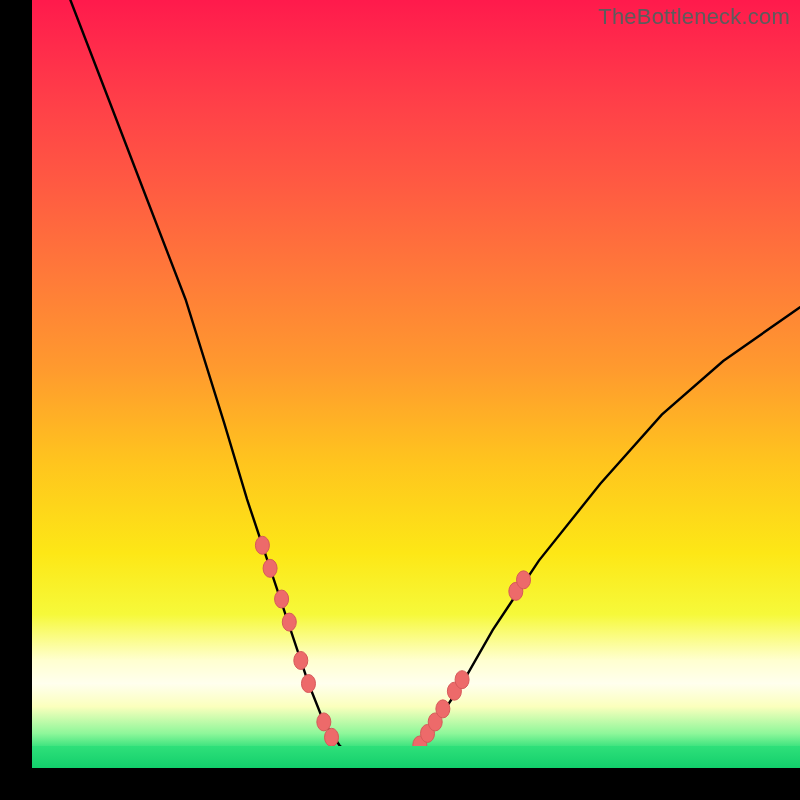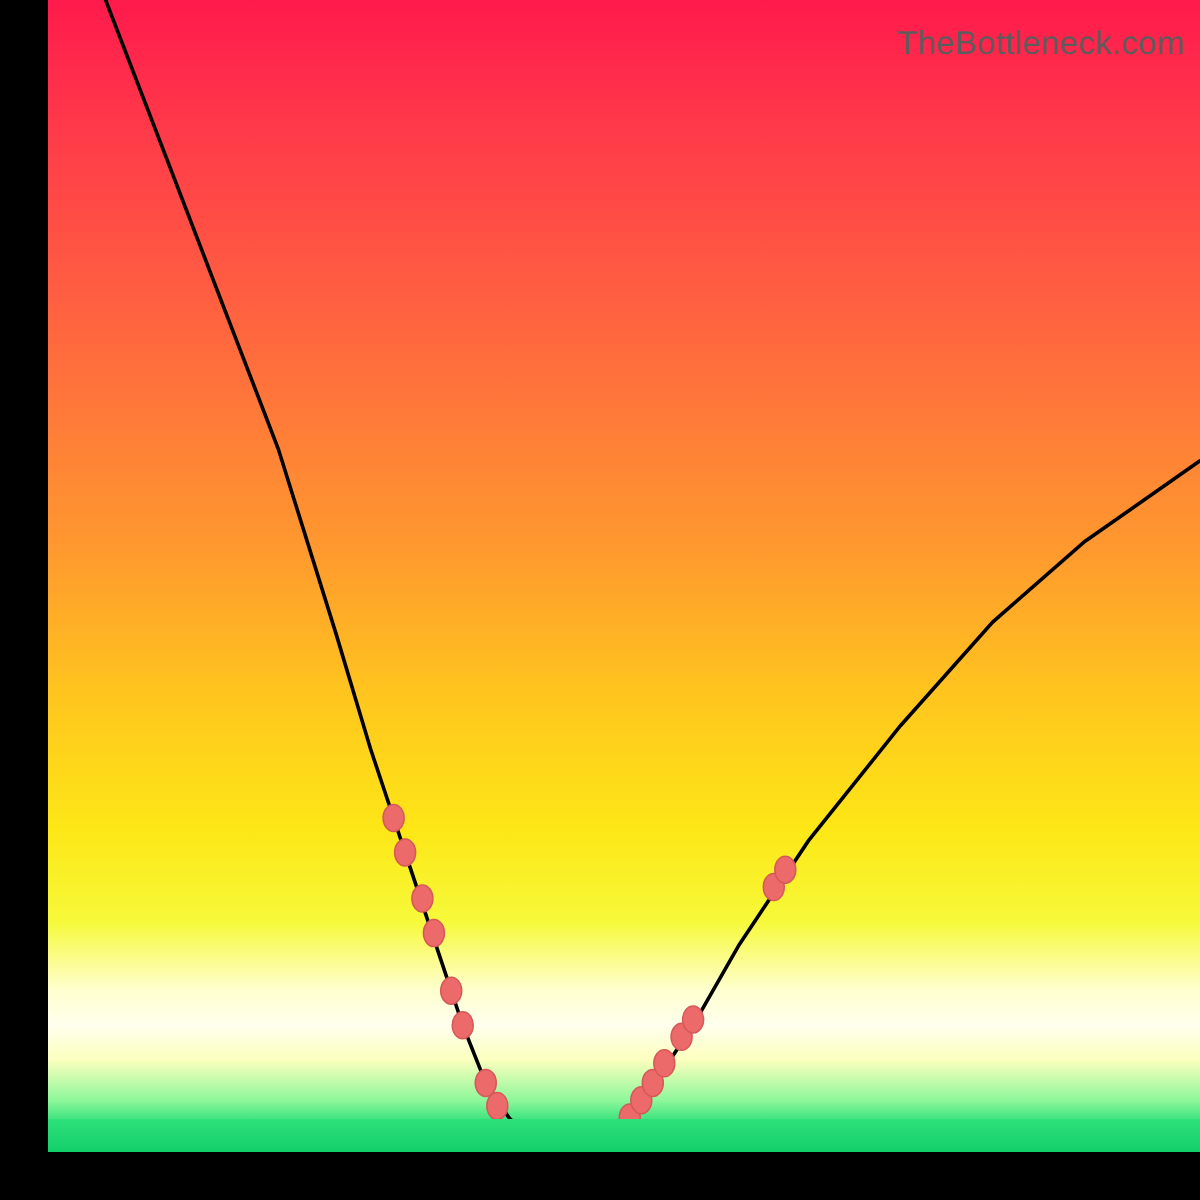--- a/index.html
+++ b/index.html
@@ -39,21 +39,21 @@
       #ffffee 89%,
       #fbffbd 92%,
       #8ef79a 95.5%,
       #2fe07a 97.5%,
       #19d46f 99%,
       #12cf6b 100%
     );
   }
   .watermark {
     position: absolute;
-    top: 16px;
+    top: 4px;
     right: 10px;
     color: #5c5c5c;
     font-size: 22px;
     letter-spacing: 0.2px;
     user-select: none;
     pointer-events: none;
   }
   svg.curve {
     position: absolute;
     left: 0; top: 0;

